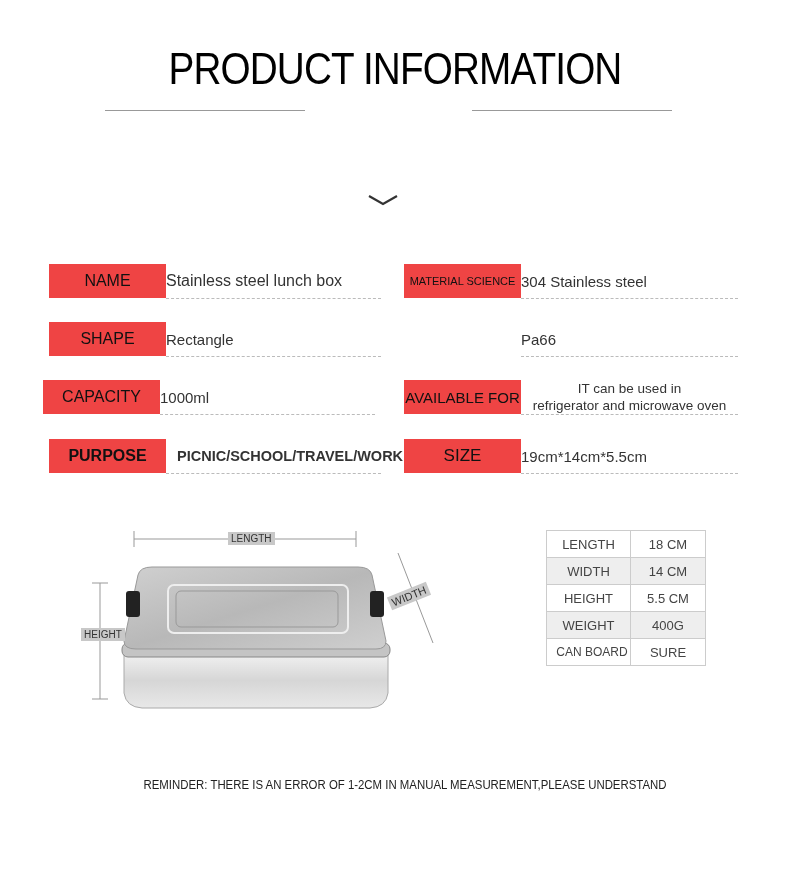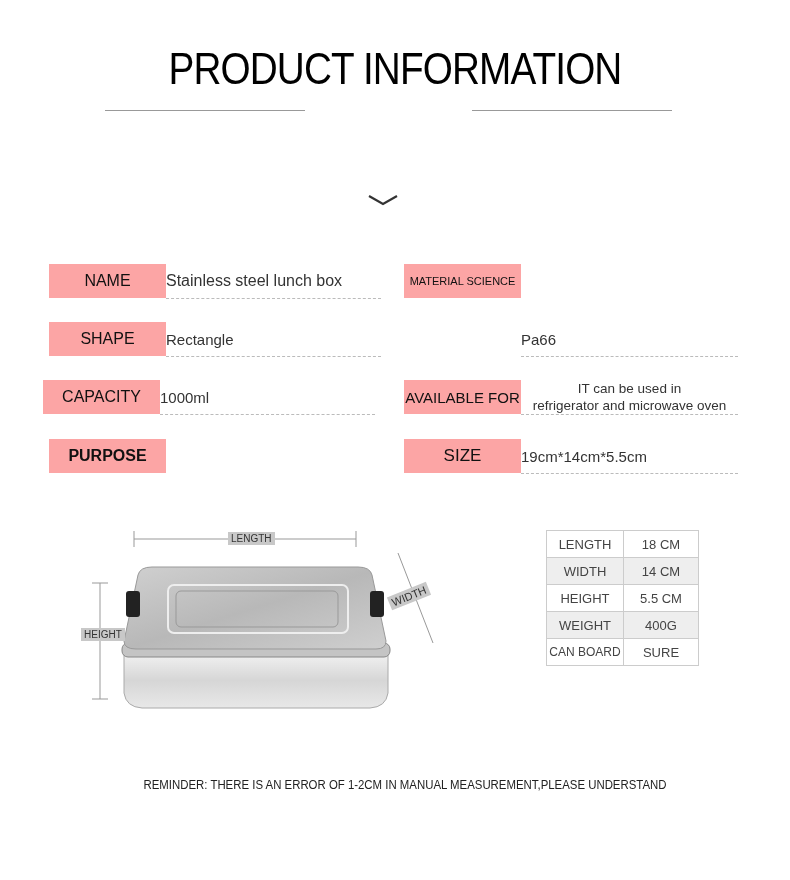--- a/index.html
+++ b/index.html
@@ -1,21 +1,21 @@
 <!DOCTYPE html>
 <html><head>
 <meta charset="utf-8">
 <style>
   html,body{margin:0;padding:0;background:#fff;}
   body{width:790px;height:880px;position:relative;overflow:hidden;font-family:"Liberation Sans",sans-serif;color:#222;}
   .title{position:absolute;left:0;width:790px;top:44px;text-align:center;font-size:44px;letter-spacing:-1px;transform:scaleX(0.88);color:#000;font-family:"Liberation Sans",sans-serif;}
   .hr{position:absolute;top:110px;height:1px;background:#999;}
   .chev{position:absolute;left:368px;top:194px;width:30px;height:14px;}
   .spec{position:absolute;height:34px;}
-  .spec .lbl{position:absolute;left:0;top:0;height:34px;width:117px;background:#fca5a5;display:flex;align-items:center;justify-content:center;font-size:16px;color:#111;white-space:nowrap;}
+  .spec .lbl{position:absolute;left:0;top:0;height:34px;width:117px;background:#ef4444;display:flex;align-items:center;justify-content:center;font-size:16px;color:#111;white-space:nowrap;}
   .spec .lbl.sm{font-size:11px;}
   .spec .val{position:absolute;left:117px;top:0;height:34px;right:0;border-bottom:1px dashed #bbb;display:flex;align-items:center;font-size:15px;color:#333;padding-left:0;white-space:nowrap;}
   .spec .val.two{font-size:13.5px;flex-direction:column;justify-content:center;align-items:center;padding-left:0;line-height:17px;}
   .dim-table{position:absolute;left:546px;top:530px;border-collapse:collapse;font-size:13px;color:#444;}
   .dim-table td{border:1px solid #ccc;height:26px;text-align:center;padding:0;}
   .dim-table td.k{width:76px;}
   .dim-table td.v{width:74px;}
   .dim-table tr.alt td{background:#eee;}
   .reminder{position:absolute;left:0;width:810px;top:778px;text-align:center;font-size:12px;color:#222;transform:scaleX(0.95);}
   .box{position:absolute;}
@@ -38,24 +38,26 @@
 <div class="spec" style="left:49px;top:322px;width:332px;text-decoration:underline;">
   <div class="lbl">SHAPE</div>
   <div class="val">Rectangle</div>
 </div>
 <div class="spec" style="left:43px;top:380px;width:332px;">
   <div class="lbl">CAPACITY</div>
   <div class="val">1000ml</div>
 </div>
 <div class="spec" style="left:49px;top:439px;width:346px;font-weight:bold;">
   <div class="lbl">PURPOSE</div>
+  <div class="val" style="padding-left:11px;font-size:14.5px;right:14px;">PICNIC/SCHOOL/TRAVEL/WORK</div>
 </div>
 
 <div class="spec" style="left:404px;top:264px;width:334px;">
   <div class="lbl sm">MATERIAL SCIENCE</div>
+  <div class="val">304 Stainless steel</div>
 </div>
 <div class="spec" style="left:404px;top:322px;width:334px;">
   <div class="val">Pa66</div>
 </div>
 <div class="spec" style="left:404px;top:380px;width:334px;">
   <div class="lbl" style="font-size:15px;">AVAILABLE FOR</div>
   <div class="val two">
     <span>IT can be used in</span>
     <span>refrigerator and microwave oven</span>
   </div>
@@ -118,19 +120,19 @@
       </tr>
   <tr>
         <td class="k">HEIGHT</td>
         <td class="v">5.5 CM</td>
       </tr>
   <tr class="alt">
         <td class="k">WEIGHT</td>
         <td class="v">400G</td>
       </tr>
   <tr>
-        <td class="k" style="font-size:12px;">CAN BOARD</td>
+        <td class="k" style="font-size:12px;padding-left:7px;">CAN BOARD</td>
         <td class="v">SURE</td>
       </tr>
 </tbody>
   </table>
 
 <div class="reminder">REMINDER:  THERE IS AN ERROR OF 1-2CM IN MANUAL MEASUREMENT,PLEASE UNDERSTAND</div>
 
 </body></html>

